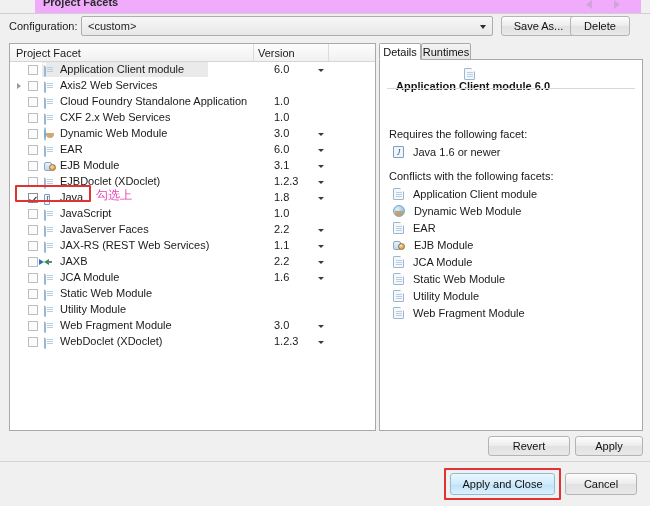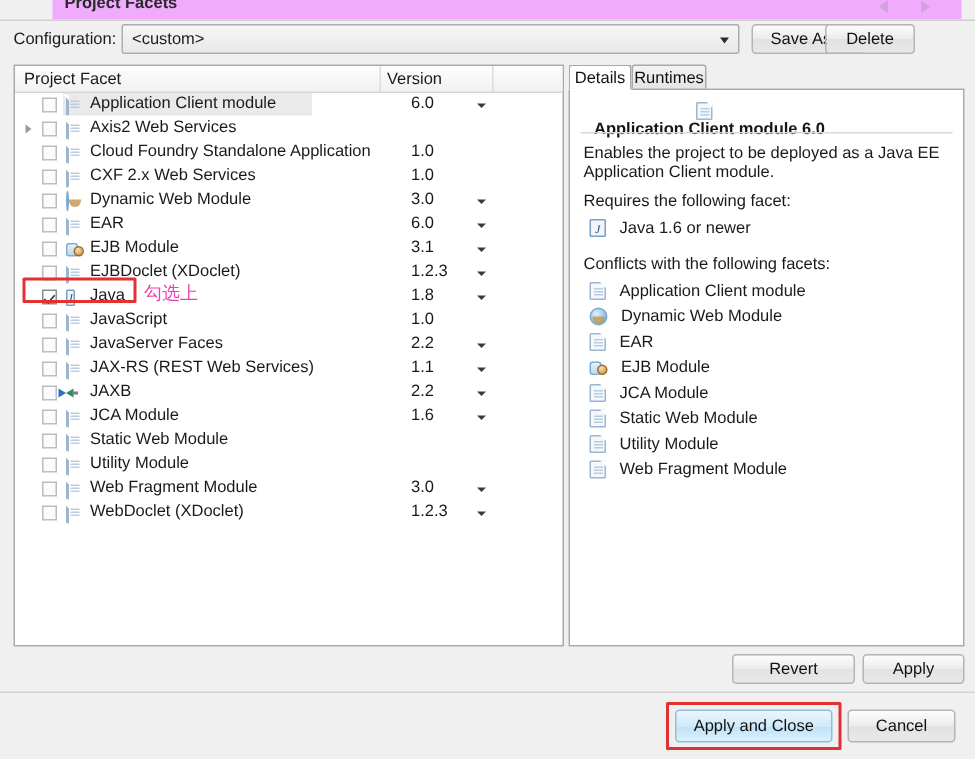--- a/index.html
+++ b/index.html
@@ -54,21 +54,21 @@
   .btn{
     position:absolute;height:20px;box-sizing:border-box;
     border:1px solid #b4b4b4;border-radius:3px;
     background:linear-gradient(#fdfdfd,#ececec 48%,#e2e2e2 52%,#e8e8e8);
     font-family:"Liberation Sans","DejaVu Sans",sans-serif;
     font-size:11px;color:#111;
     display:flex;align-items:center;justify-content:center;
     cursor:default;
   }
   .btn-saveas{left:501px;top:0;width:75px;}
-  .btn-delete{left:550px;top:0;width:60px;}
+  .btn-delete{left:570px;top:0;width:60px;}
 
   
   .listpanel{
     position:absolute;left:9px;top:43px;width:367px;height:388px;
     background:#fff;border:1px solid #a9a9a9;box-sizing:border-box;
   }
   .hdr{
     position:absolute;left:0;top:0;width:100%;height:18px;
     background:linear-gradient(#fdfdfd,#f1f1f1);
     border-bottom:1px solid #d5d5d5;box-sizing:border-box;
@@ -395,21 +395,20 @@
     <div class="tab active">Details</div>
     <div class="tab inactive">Runtimes</div>
   </div>
 
   <div class="detailpanel">
     <div class="d-title">
       <span class="ic-doc"></span>
       <span class="tx">Application Client module 6.0</span>
     </div>
     <div class="d-hr"></div>
-    <div class="d-para" style="top:36px;">Enables the project to be deployed as a Java EE Application Client module.</div>
     <div class="d-para" style="top:68px;">Requires the following facet:</div>
     <div class="d-item" style="top:86px;">
       <span class="ic-java">J</span>
       <span class="tx">Java 1.6 or newer</span>
     </div>
     <div class="d-para" style="top:110px;">Conflicts with the following facets:</div>
     <div id="conflicts">
         <div class="d-item" style="top: 128px;">
           <span class="ic-doc"></span>
           <span class="tx">Application Client module</span>

